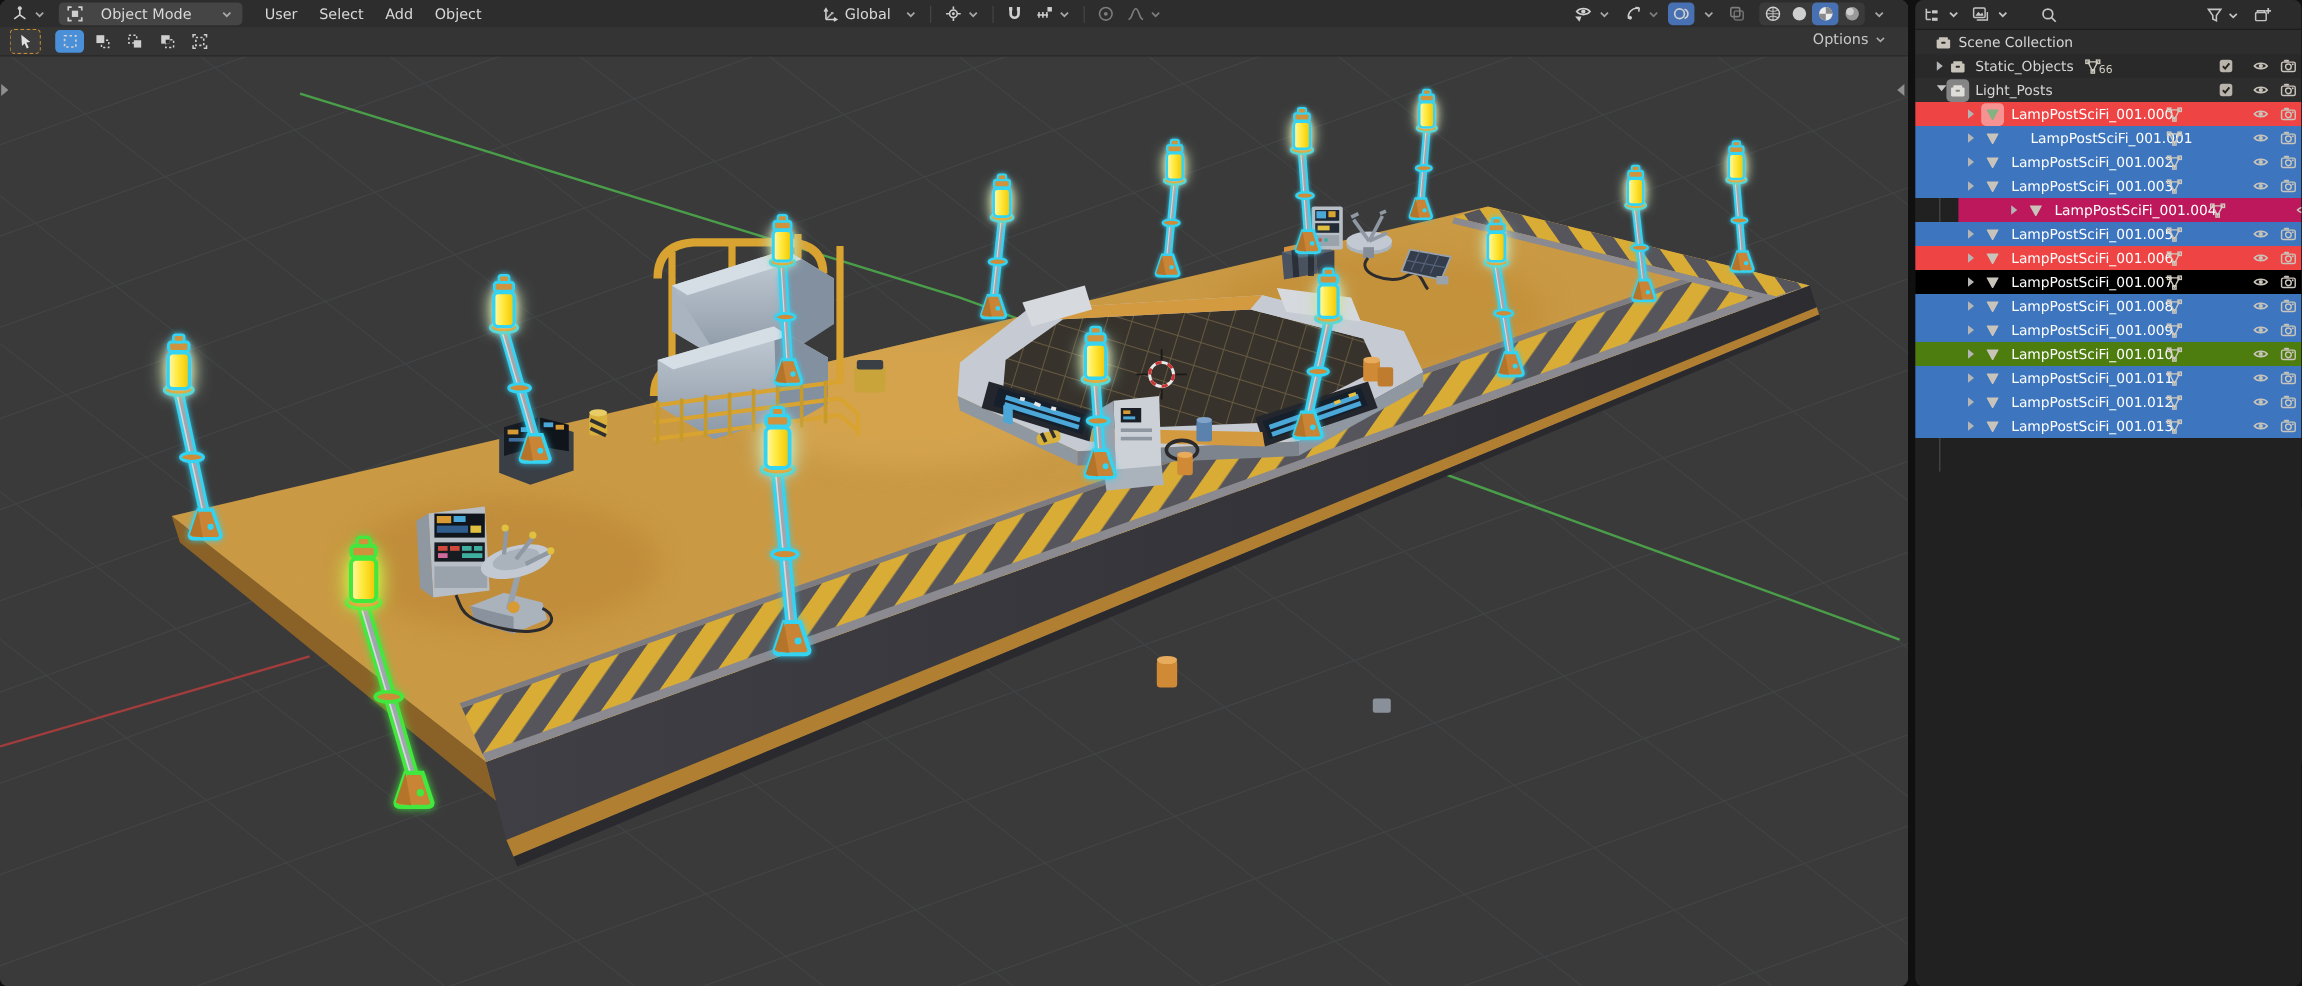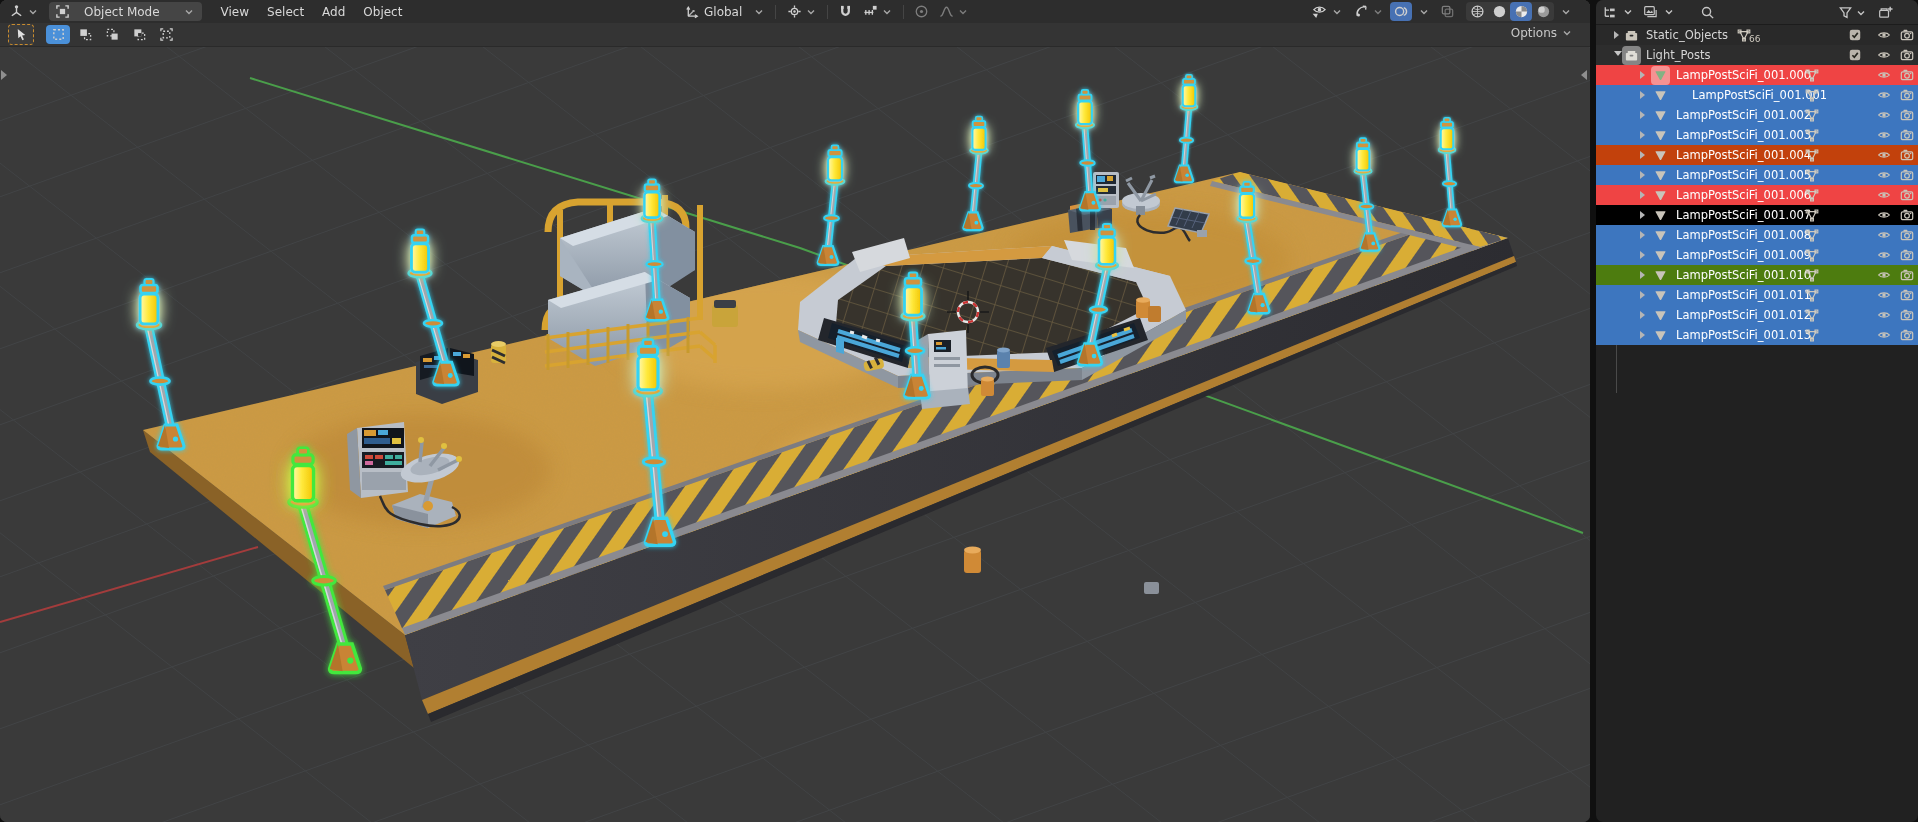--- a/index.html
+++ b/index.html
@@ -620,21 +620,21 @@
               <rect x="5.2" y="5.2" width="5.6" height="5.6" fill="currentColor"></rect>
             </svg>
           </span>
         <span>Object Mode</span>
         <span class="icn sm" style="margin-left:10px">
             <svg viewBox="0 0 10 10">
               <path d="M2 3.5 L5 6.5 L8 3.5" stroke="currentColor" stroke-width="1.4" fill="none"></path>
             </svg>
           </span>
       </span>
-      <span class="menu-item" style="margin-left:10px">View</span>
+      <span class="menu-item" style="margin-left:10px">User</span>
       <span class="menu-item">Select</span>
       <span class="menu-item">Add</span>
       <span class="menu-item">Object</span>
 
       <div class="center-controls">
         <span class="hbtn">
           <span class="icn">
               <svg viewBox="0 0 16 16">
                 <g stroke="currentColor" stroke-width="1.4" fill="none">
                   <path d="M3.5 13 V4.5 M3.5 13 H12.5"></path>
@@ -920,20 +920,30 @@
       <span class="icn" style="position:absolute;left:276px">
           <svg viewBox="0 0 16 16">
             <rect x="1.8" y="5.8" width="9.4" height="7.2" rx="1" fill="none" stroke="currentColor" stroke-width="1.3"></rect>
             <path d="M3.4 5.8 V4.2 h6.2 v1.6" stroke="currentColor" fill="none" stroke-width="1.3"></path>
             <path d="M13 1.8 v5 M10.5 4.3 h5" stroke="currentColor" stroke-width="1.5"></path>
           </svg>
         </span>
     </div>
     <div class="ol-rows" id="ol-rows">
       <div class="guide" style="left:20px;top:88px;height:280px"></div>
+    <div class="orow" style="background: rgb(45, 45, 45);">
+
+    <span class="oicon" style="left: 16px; top: 2.5px;"><svg viewBox="0 0 16 16">
+              <rect x="2" y="5.2" width="12" height="8" rx="1" fill="currentColor"></rect>
+              <rect x="4" y="3.2" width="8" height="2.4" rx="0.6" fill="currentColor"></rect>
+              <rect x="6" y="7.2" width="4" height="1.8" rx="0.9" fill="#2b2b2b"></rect>
+            </svg></span>
+    <span class="olabel" style="left: 36px;">Scene Collection</span>
+
+  </div>
         <div class="orow" style="background: rgb(41, 41, 41);">
     <span class="arrow r" style="left: 18px; top: 6px;"></span>
     <span class="oicon" style="left: 28px; top: 2.5px;"><svg viewBox="0 0 16 16">
               <rect x="2" y="5.2" width="12" height="8" rx="1" fill="currentColor"></rect>
               <rect x="4" y="3.2" width="8" height="2.4" rx="0.6" fill="currentColor"></rect>
               <rect x="6" y="7.2" width="4" height="1.8" rx="0.9" fill="#2b2b2b"></rect>
             </svg></span>
     <span class="olabel" style="left: 50px;">Static_Objects</span>
     <span class="badge" style="left: 140px; top: 2.5px;"><svg viewBox="0 0 16 16">
               <path d="M3.6 3.8 H12.4 L8 12.4 Z" fill="none" stroke="currentColor" stroke-width="1.2"></path>
@@ -1070,21 +1080,21 @@
               <path d="M1.8 8 C4.4 4.6 11.6 4.6 14.2 8 C11.6 11.4 4.4 11.4 1.8 8 Z" fill="none" stroke="currentColor" stroke-width="1.4"></path>
               <circle cx="8" cy="8" r="2" fill="currentColor"></circle>
             </svg></span>
     <span class="ricn cam" style="left: 304px; top: 3px;"><svg viewBox="0 0 16 16">
               <rect x="1.5" y="4.3" width="13" height="9" rx="1.6" fill="none" stroke="currentColor" stroke-width="1.4"></rect>
               <circle cx="8" cy="8.8" r="2.7" fill="none" stroke="currentColor" stroke-width="1.4"></circle>
               <rect x="4" y="2" width="4.4" height="2" rx="0.6" fill="currentColor"></rect>
               <circle cx="12.2" cy="6.3" r="0.9" fill="currentColor"></circle>
             </svg></span>
   </div>
-        <div class="orow sel" style="background: #c2410c;">
+        <div class="orow sel" style="background: #be185d; margin-left: 36px;">
     <span class="arrow r" style="left: 44px; top: 6px;"></span>
     <span class="oicon" style="left: 57px; top: 2.5px;"><svg viewBox="0 0 16 16">
               <path d="M3 3.5 Q2.4 3.5 2.8 4.2 L7.3 12.4 Q8 13.4 8.7 12.4 L13.2 4.2 Q13.6 3.5 13 3.5 Z" fill="currentColor"></path>
             </svg></span>
     <span class="olabel" style="left: 80px;">LampPostSciFi_001.004</span>
     <span class="badge" style="left: 208px; top: 2.5px;"><svg viewBox="0 0 16 16">
               <path d="M3.6 3.8 H12.4 L8 12.4 Z" fill="none" stroke="currentColor" stroke-width="1.2"></path>
               <rect x="1.8" y="2.2" width="3" height="3" fill="none" stroke="currentColor" stroke-width="1.2"></rect>
               <rect x="11.2" y="2.2" width="3" height="3" fill="none" stroke="currentColor" stroke-width="1.2"></rect>
               <rect x="6.5" y="10.8" width="3" height="3" fill="none" stroke="currentColor" stroke-width="1.2"></rect>

